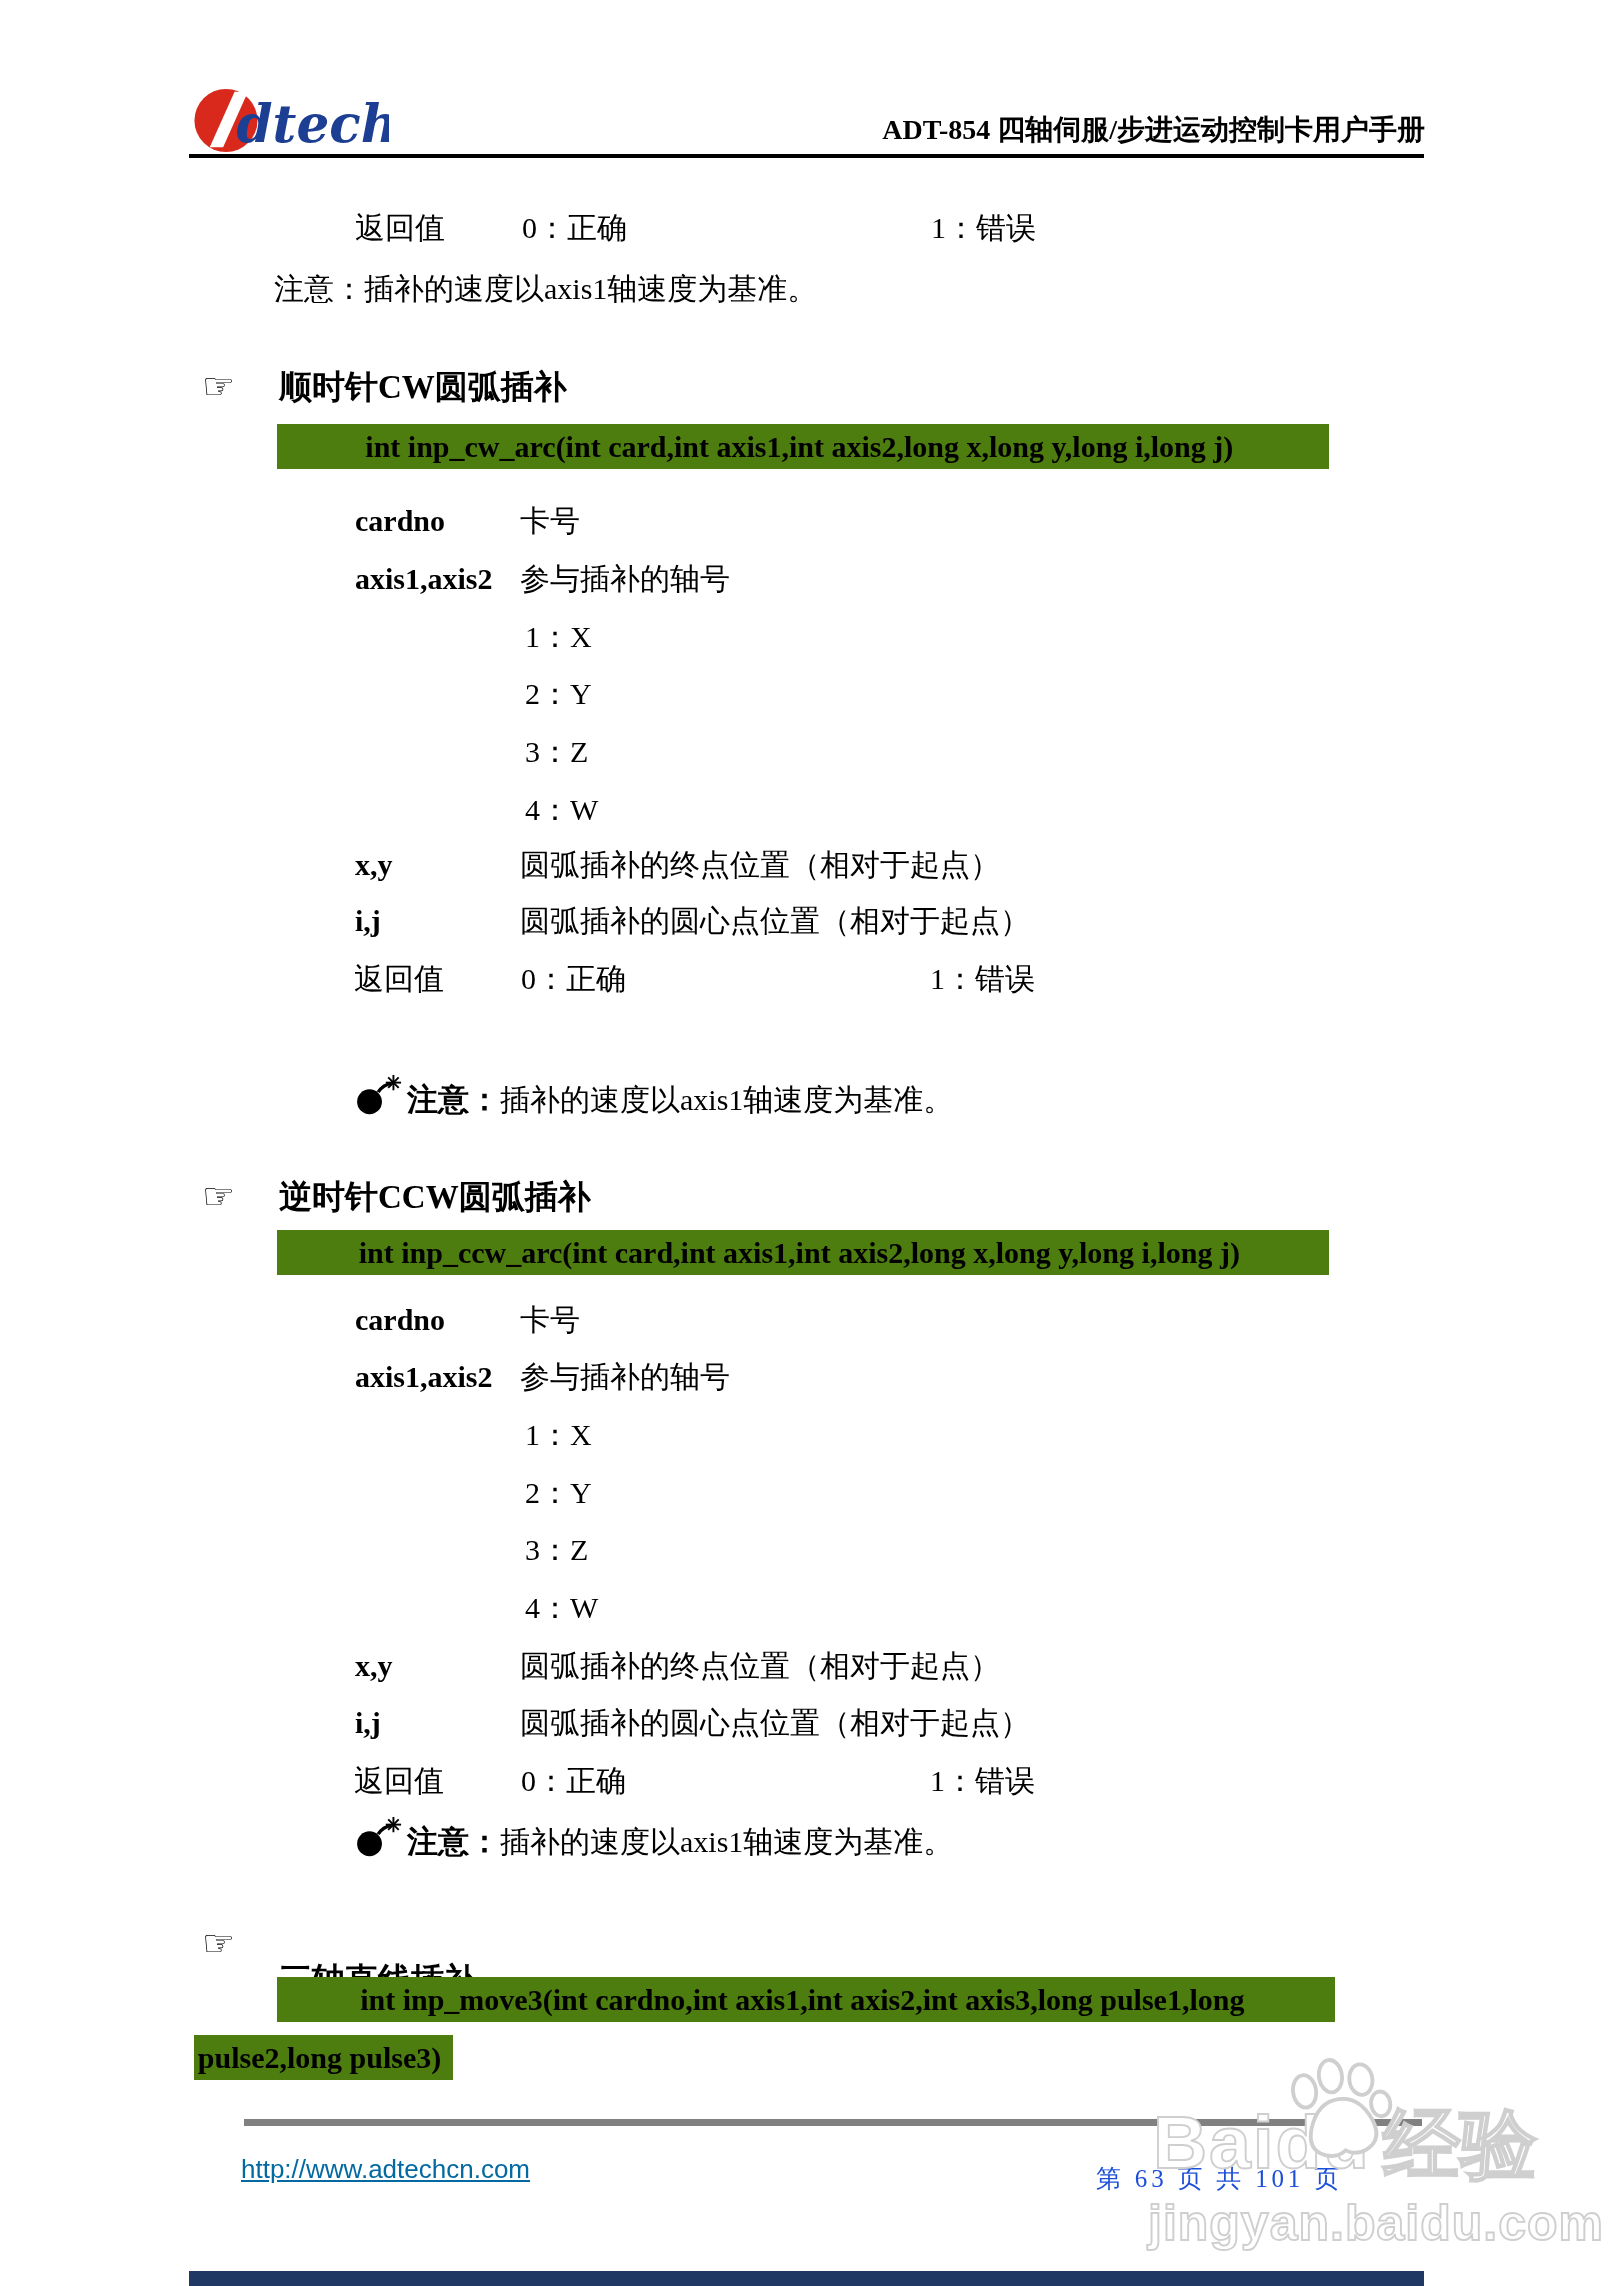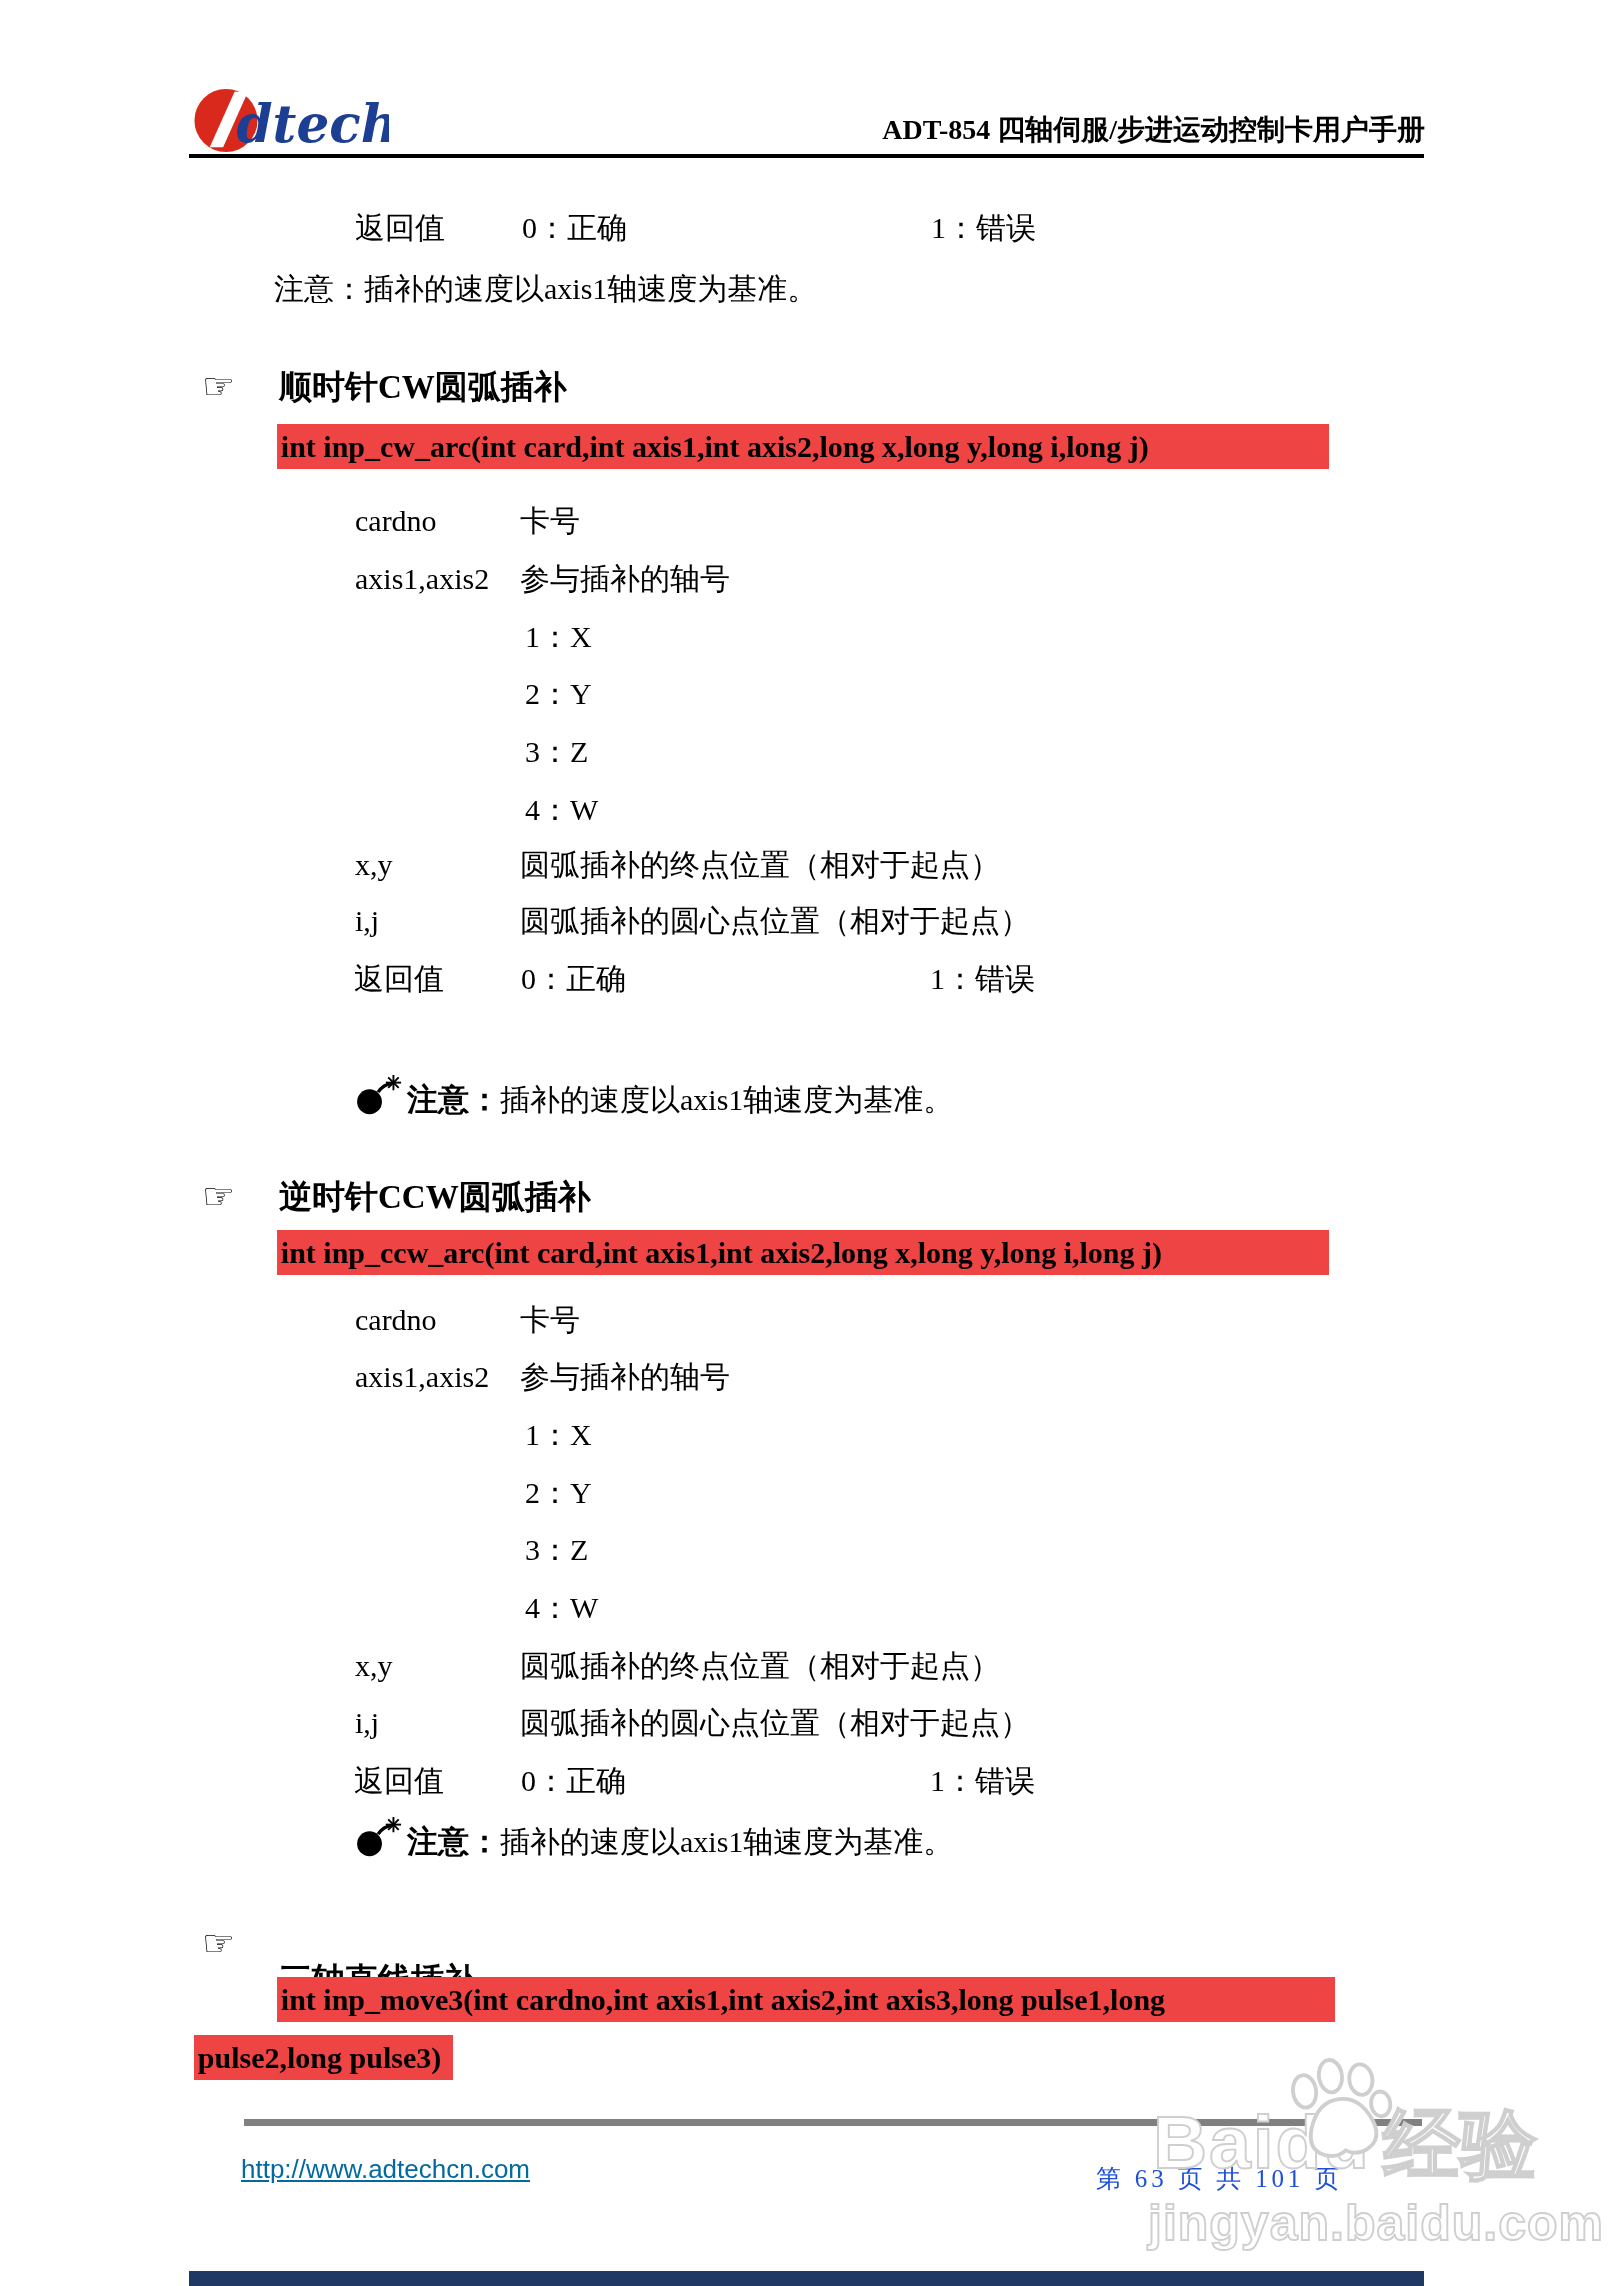--- a/index.html
+++ b/index.html
@@ -8,30 +8,30 @@
     font-family:"Liberation Serif","DejaVu Serif",serif;color:#000;
   }
   .abs{position:absolute;}
   
   .header-title{top:111px;right:189px;font-size:28px;font-weight:bold;white-space:nowrap;}
   .header-rule{top:154px;left:189px;width:1235px;height:3.8px;background:#000;}
   
   .row{height:38px;line-height:38px;font-size:30px;white-space:nowrap;}
   .lbl{display:inline-block;min-width:167px;}
   .okcol{display:inline-block;min-width:409px;}
-  .pname{display:inline-block;min-width:165px;}
+  .pname{display:inline-block;min-width:165px;font-weight:bold;}
   .note-line{height:44px;line-height:44px;font-size:30px;white-space:nowrap;}
   .note-label{font-weight:bold;font-size:31px;}
   
   .finger{font-family:"DejaVu Sans",sans-serif;font-size:37px;line-height:44px;}
   .heading{font-size:33px;font-weight:bold;line-height:44px;white-space:nowrap;}
   
   .sig{
-    background:#ef4444;font-weight:bold;font-size:30px;line-height:33px;
-    padding:5.8px 11.5px 5.8px 3.8px;white-space:nowrap;
+    background:#4d7c0f;font-weight:bold;font-size:30px;line-height:33px;
+    padding:5.8px 11.5px 5.8px 3.8px;white-space:nowrap;text-align:center;
   }
   .sig-wide{min-width:1037px;}
   .sig-wide2{min-width:1043px;}
   
   .footer-rule{top:2119px;left:244px;width:1178px;height:6.7px;background:#808080;}
   .footer-url{
     top:2154px;left:241px;font-family:"Liberation Sans","DejaVu Sans",sans-serif;
     font-size:26px;color:#0369a1;text-decoration:underline;white-space:nowrap;
   }
   .footer-page{top:2162px;left:1096px;font-size:25px;color:#1d4ed8;letter-spacing:3.8px;white-space:nowrap;}

